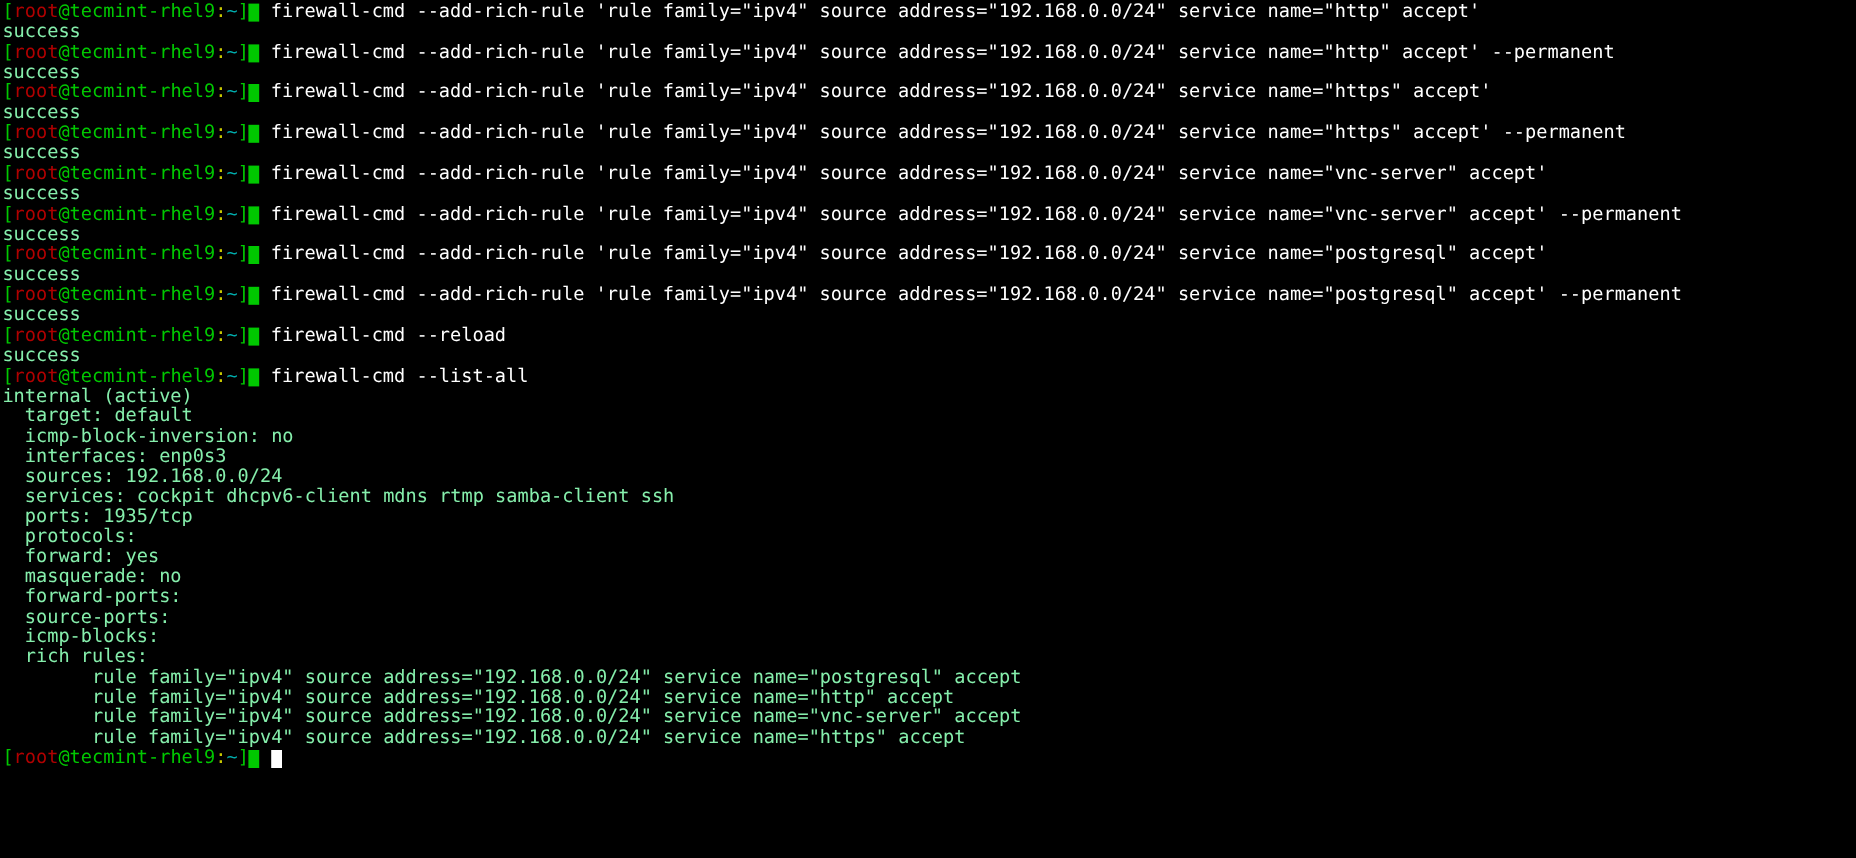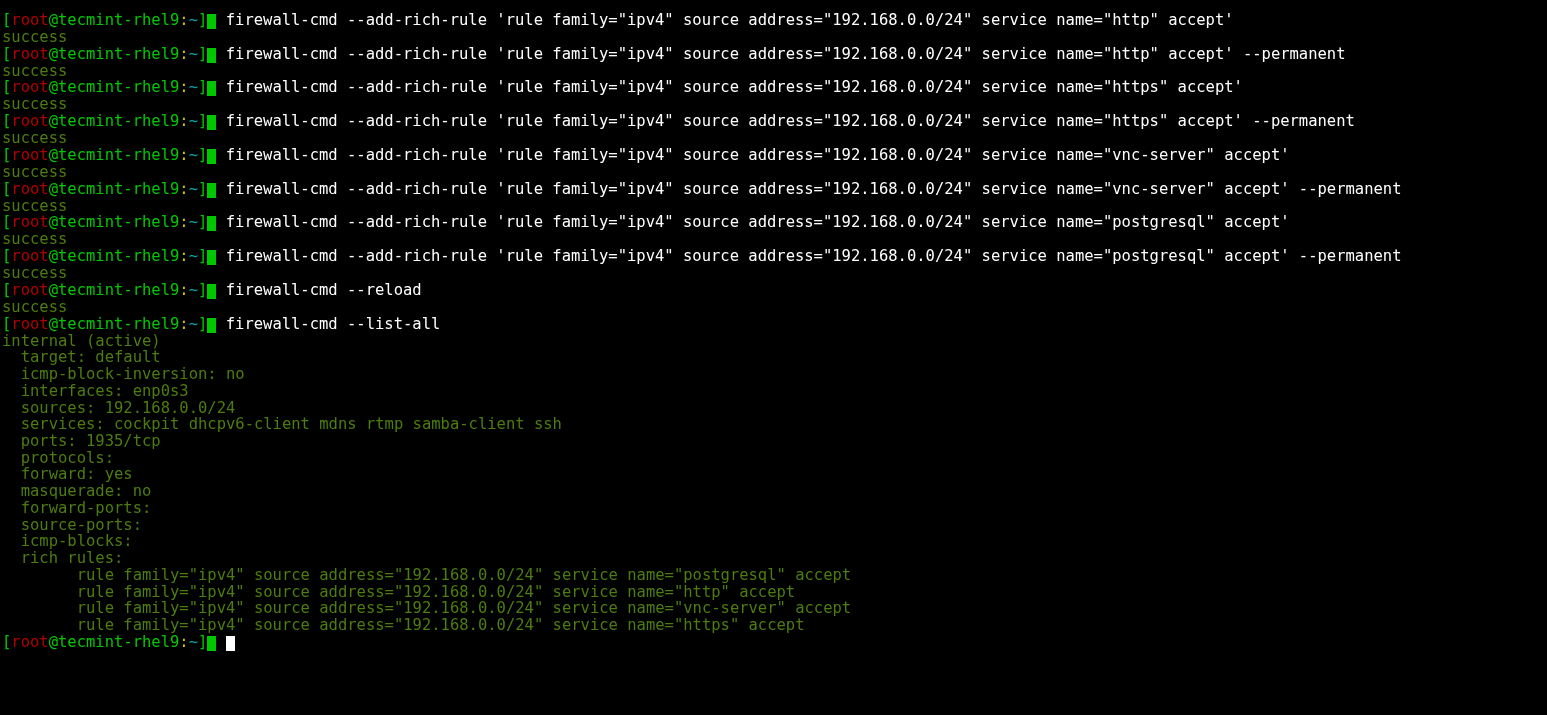--- a/index.html
+++ b/index.html
@@ -8,34 +8,33 @@
     background: #000;
     color: #fff;
     font-family: "DejaVu Sans Mono", "Liberation Mono", "Courier New", monospace;
     font-size: 15.5px;
     line-height: 1.08;
     width: 1547px;
   }
   .terminal {
     padding: 1px 2px;
     white-space: pre;
-    margin-top: 11px;
   }
   .line {
     display: block;
   }
   .br1 { color: #00c800; }   
   .user { color: #b00000; }  
   .at   { color: #00c800; }  
   .host { color: #00c800; }  
   .sep  { color: #c8c800; }  
   .cwd  { color: #00aaaa; }  
   .hash { color: #ffffff; }  
   .cmd  { color: #ffffff; }  
-  .out  { color: #4d7c0f; }  
+  .out  { color: #86efac; }  
   .shade {
     display: inline-block;
     width: 9px;
     height: 15px;
     background: #00c800;
     vertical-align: text-bottom;
   }
   .cursor {
     display: inline-block;
     width: 9px;

